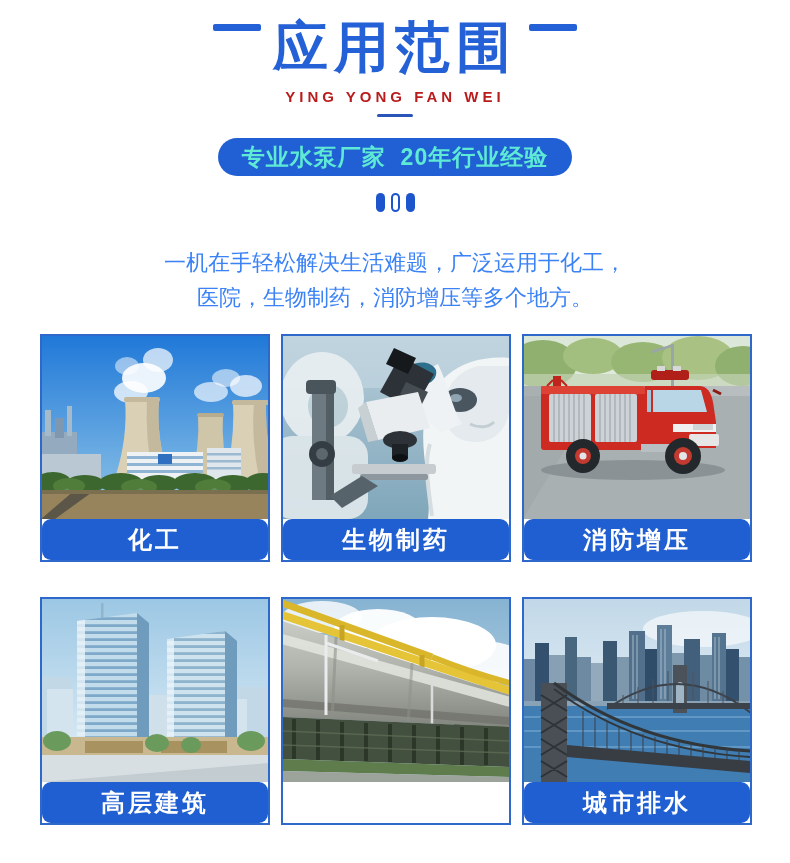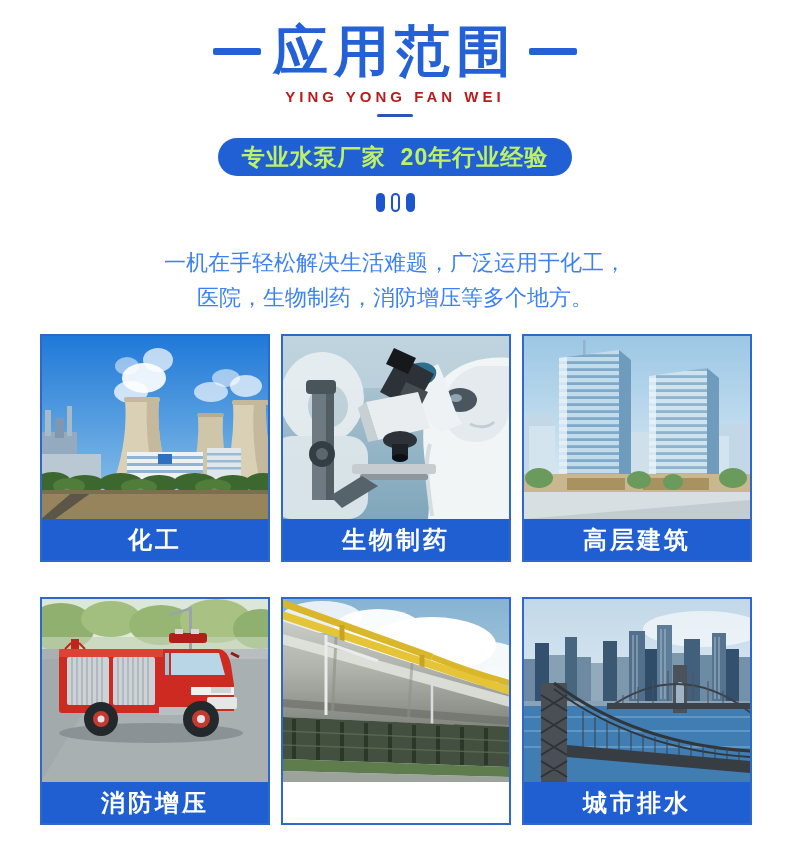--- a/index.html
+++ b/index.html
@@ -1,48 +1,48 @@
 <!DOCTYPE html>
 <html><head>
 <meta charset="utf-8">
 <style>
   * { margin:0; padding:0; box-sizing:border-box; }
   html,body { background:#ffffff; }
   body { font-family:"Liberation Sans","DejaVu Sans",sans-serif; }
   .page { width:790px; height:863px; background:#ffffff; overflow:hidden; margin:0 auto; }
 
   
-  .title-row { padding-top:24px; display:flex; justify-content:center; align-items:center; gap:12px; }
+  .title-row { padding-top:24px; display:flex; justify-content:center; gap:12px;font-family:Liberation Mono, monospace; }
   .title-dash { width:48px; height:7px; background:#2460d6; border-radius:2px; position:relative; }
   .page-title { font-size:55px; font-weight:900; color:#2460d6; letter-spacing:6px; line-height:1; }
   .subtitle { margin-top:9px; text-align:center; font-size:15px; font-weight:700;
               color:#b91c1c; letter-spacing:4px; }
   .subtitle-underline { width:36px; height:3px; background:#2a55b8; margin:9px auto 0; border-radius:2px; }
 
   
   .banner { margin:21px auto 0; width:fit-content; height:38px; line-height:38px;
-            padding:0 24px; background:#2160d4; border-radius:19px; color:#bef264;
+            padding:0 24px; background:#2160d4; border-radius:19px; color:#5eead4;
             font-size:23px; font-weight:700; letter-spacing:1px; white-space:pre; text-align:center; }
 
   
   .pills { margin:17px auto 0; display:flex; justify-content:center; gap:6px; height:19px; }
   .pill { width:9px; height:19px; border-radius:5px; background:#1d55cc; }
   .pill.outline { background:#ffffff; border:2px solid #1d55cc; }
 
   
   .intro { margin-top:33px; text-align:center; font-size:22px; color:#3b82f6; line-height:35px; }
 
   
   .cards { margin:19px 38px 0 40px; display:grid; grid-template-columns:repeat(3,1fr);
            column-gap:11px; row-gap:35px; }
   .card { height:228px; border:2px solid #2e68ca; background:#ffffff; overflow:hidden; }
   .card-img { height:183px; overflow:hidden; }
   .card-img svg { display:block; width:100%; height:100%; }
   .card-label { height:41px; background:#1f5fd2; color:#ffffff; font-size:24px; font-weight:700;
-                display:flex; align-items:center; justify-content:center; letter-spacing:3px; }
+                display:flex; align-items:center; justify-content:center; letter-spacing:3px;border-radius:9px; }
 </style>
 </head>
 <body>
 
 <div class="page">
 
   <div class="title-row">
     <span class="title-dash">
       
     </span>
@@ -175,20 +175,76 @@
           <path d="M48,160 L80,140 L96,150 L60,172 Z" fill="#57636a"></path>
         </svg>
       </div>
       <figcaption class="card-label">生物制药</figcaption>
     </figure>
 
     <figure class="card">
       <div class="card-img">
         <svg viewBox="0 0 228 183" preserveAspectRatio="xMidYMid slice">
           <defs>
+            <linearGradient id="g4sky" x1="0" y1="0" x2="0" y2="1">
+              <stop offset="0" stop-color="#dbe7d8"></stop>
+                <stop offset="1" stop-color="#eef2e9"></stop>
+            </linearGradient>
+          </defs>
+          <rect width="228" height="183" fill="url(#g4sky)"></rect>
+          <g>
+            <ellipse cx="20" cy="28" rx="34" ry="24" fill="#8fb06f"></ellipse>
+            <ellipse cx="70" cy="20" rx="30" ry="18" fill="#a3bf7f"></ellipse>
+            <ellipse cx="120" cy="26" rx="32" ry="20" fill="#97b674"></ellipse>
+            <ellipse cx="175" cy="22" rx="36" ry="22" fill="#a9c283"></ellipse>
+            <ellipse cx="220" cy="30" rx="28" ry="20" fill="#8fb06f"></ellipse>
+          </g>
+          <rect x="0" y="38" width="228" height="14" fill="#c2d3b4" opacity=".7"></rect>
+          <rect x="148" y="8" width="3" height="44" fill="#9aa5a8"></rect>
+          <path d="M148,10 L128,16" stroke="#9aa5a8" stroke-width="2.5"></path>
+          <rect x="0" y="50" width="228" height="133" fill="#a9b0b2"></rect>
+          <rect x="0" y="50" width="228" height="10" fill="#b8bec0"></rect>
+          <path d="M0,183 L80,50 L0,50 Z" fill="#9fa6a8" opacity=".6"></path>
+          <ellipse cx="110" cy="134" rx="92" ry="10" fill="#7e8689" opacity=".7"></ellipse>
+          <rect x="18" y="50" width="104" height="64" rx="3" fill="#cd2b22"></rect>
+          <rect x="18" y="50" width="104" height="8" fill="#e04a3a" opacity=".8"></rect>
+          <rect x="26" y="58" width="42" height="48" rx="2" fill="#ccd2d6"></rect>
+          <rect x="72" y="58" width="42" height="48" rx="2" fill="#ccd2d6"></rect>
+          <g stroke="#a6aeb4" stroke-width="1.4">
+            <path d="M31,58 V106 M36,58 V106 M41,58 V106 M46,58 V106 M51,58 V106 M56,58 V106 M61,58 V106"></path>
+            <path d="M77,58 V106 M82,58 V106 M87,58 V106 M92,58 V106 M97,58 V106 M102,58 V106 M107,58 V106"></path>
+          </g>
+          <rect x="30" y="40" width="8" height="10" fill="#c0251d"></rect>
+          <path d="M30,44 L24,50 M38,44 L44,50" stroke="#c0251d" stroke-width="2"></path>
+          <path d="M122,50 L176,50 C184,50 188,56 190,66 L193,86 L193,112 L122,112 Z" fill="#cd2b22"></path>
+          <rect x="128" y="34" width="38" height="10" rx="3" fill="#b02018"></rect>
+          <rect x="134" y="30" width="8" height="5" fill="#d8d8d8"></rect>
+          <rect x="150" y="30" width="8" height="5" fill="#d8d8d8"></rect>
+          <polygon points="130,54 178,54 184,76 130,76" fill="#b9d6e6"></polygon>
+          <polygon points="124,54 128,54 128,76 124,76" fill="#9fc4d8"></polygon>
+          <rect x="150" y="88" width="43" height="8" fill="#f0f0f0"></rect>
+          <rect x="166" y="98" width="30" height="12" rx="2" fill="#e6e6e6"></rect>
+          <rect x="170" y="88" width="20" height="6" fill="#cfd4d6"></rect>
+          <path d="M190,54 L198,58" stroke="#8e1a14" stroke-width="3"></path>
+          <rect x="118" y="108" width="30" height="8" fill="#b8bfc2"></rect>
+          <circle cx="60" cy="120" r="17" fill="#22282b"></circle>
+            <circle cx="60" cy="120" r="8" fill="#c23a30"></circle>
+            <circle cx="60" cy="120" r="3.5" fill="#e3e6e8"></circle>
+          <circle cx="160" cy="120" r="18" fill="#22282b"></circle>
+            <circle cx="160" cy="120" r="9" fill="#c23a30"></circle>
+            <circle cx="160" cy="120" r="4" fill="#e3e6e8"></circle>
+        </svg>
+      </div>
+      <figcaption class="card-label">消防增压</figcaption>
+    </figure>
+
+    <figure class="card">
+      <div class="card-img">
+        <svg viewBox="0 0 228 183" preserveAspectRatio="xMidYMid slice">
+          <defs>
             <linearGradient id="g3sky" x1="0" y1="0" x2="0" y2="1">
               <stop offset="0" stop-color="#9cc7e4"></stop>
                 <stop offset="1" stop-color="#e4f1f8"></stop>
             </linearGradient>
             <pattern id="g3floors" width="8" height="7" patternUnits="userSpaceOnUse">
               <rect width="8" height="7" fill="#c3dcec"></rect>
               <rect y="4.2" width="8" height="2.8" fill="#7fa9c8"></rect>
             </pattern>
             <pattern id="g3floors2" width="8" height="7" patternUnits="userSpaceOnUse">
               <rect width="8" height="7" fill="#cfe3ef"></rect>
@@ -215,76 +271,20 @@
             <ellipse cx="16" cy="142" rx="14" ry="10"></ellipse>
               <ellipse cx="116" cy="144" rx="12" ry="9"></ellipse>
             <ellipse cx="210" cy="142" rx="14" ry="10"></ellipse>
               <ellipse cx="150" cy="146" rx="10" ry="8"></ellipse>
           </g>
           <rect x="0" y="156" width="228" height="27" fill="#d8dfe3"></rect>
           <path d="M0,183 L228,164 L228,183 Z" fill="#c3ccd1"></path>
         </svg>
       </div>
       <figcaption class="card-label">高层建筑</figcaption>
-    </figure>
-
-    <figure class="card">
-      <div class="card-img">
-        <svg viewBox="0 0 228 183" preserveAspectRatio="xMidYMid slice">
-          <defs>
-            <linearGradient id="g4sky" x1="0" y1="0" x2="0" y2="1">
-              <stop offset="0" stop-color="#dbe7d8"></stop>
-                <stop offset="1" stop-color="#eef2e9"></stop>
-            </linearGradient>
-          </defs>
-          <rect width="228" height="183" fill="url(#g4sky)"></rect>
-          <g>
-            <ellipse cx="20" cy="28" rx="34" ry="24" fill="#8fb06f"></ellipse>
-            <ellipse cx="70" cy="20" rx="30" ry="18" fill="#a3bf7f"></ellipse>
-            <ellipse cx="120" cy="26" rx="32" ry="20" fill="#97b674"></ellipse>
-            <ellipse cx="175" cy="22" rx="36" ry="22" fill="#a9c283"></ellipse>
-            <ellipse cx="220" cy="30" rx="28" ry="20" fill="#8fb06f"></ellipse>
-          </g>
-          <rect x="0" y="38" width="228" height="14" fill="#c2d3b4" opacity=".7"></rect>
-          <rect x="148" y="8" width="3" height="44" fill="#9aa5a8"></rect>
-          <path d="M148,10 L128,16" stroke="#9aa5a8" stroke-width="2.5"></path>
-          <rect x="0" y="50" width="228" height="133" fill="#a9b0b2"></rect>
-          <rect x="0" y="50" width="228" height="10" fill="#b8bec0"></rect>
-          <path d="M0,183 L80,50 L0,50 Z" fill="#9fa6a8" opacity=".6"></path>
-          <ellipse cx="110" cy="134" rx="92" ry="10" fill="#7e8689" opacity=".7"></ellipse>
-          <rect x="18" y="50" width="104" height="64" rx="3" fill="#cd2b22"></rect>
-          <rect x="18" y="50" width="104" height="8" fill="#e04a3a" opacity=".8"></rect>
-          <rect x="26" y="58" width="42" height="48" rx="2" fill="#ccd2d6"></rect>
-          <rect x="72" y="58" width="42" height="48" rx="2" fill="#ccd2d6"></rect>
-          <g stroke="#a6aeb4" stroke-width="1.4">
-            <path d="M31,58 V106 M36,58 V106 M41,58 V106 M46,58 V106 M51,58 V106 M56,58 V106 M61,58 V106"></path>
-            <path d="M77,58 V106 M82,58 V106 M87,58 V106 M92,58 V106 M97,58 V106 M102,58 V106 M107,58 V106"></path>
-          </g>
-          <rect x="30" y="40" width="8" height="10" fill="#c0251d"></rect>
-          <path d="M30,44 L24,50 M38,44 L44,50" stroke="#c0251d" stroke-width="2"></path>
-          <path d="M122,50 L176,50 C184,50 188,56 190,66 L193,86 L193,112 L122,112 Z" fill="#cd2b22"></path>
-          <rect x="128" y="34" width="38" height="10" rx="3" fill="#b02018"></rect>
-          <rect x="134" y="30" width="8" height="5" fill="#d8d8d8"></rect>
-          <rect x="150" y="30" width="8" height="5" fill="#d8d8d8"></rect>
-          <polygon points="130,54 178,54 184,76 130,76" fill="#b9d6e6"></polygon>
-          <polygon points="124,54 128,54 128,76 124,76" fill="#9fc4d8"></polygon>
-          <rect x="150" y="88" width="43" height="8" fill="#f0f0f0"></rect>
-          <rect x="166" y="98" width="30" height="12" rx="2" fill="#e6e6e6"></rect>
-          <rect x="170" y="88" width="20" height="6" fill="#cfd4d6"></rect>
-          <path d="M190,54 L198,58" stroke="#8e1a14" stroke-width="3"></path>
-          <rect x="118" y="108" width="30" height="8" fill="#b8bfc2"></rect>
-          <circle cx="60" cy="120" r="17" fill="#22282b"></circle>
-            <circle cx="60" cy="120" r="8" fill="#c23a30"></circle>
-            <circle cx="60" cy="120" r="3.5" fill="#e3e6e8"></circle>
-          <circle cx="160" cy="120" r="18" fill="#22282b"></circle>
-            <circle cx="160" cy="120" r="9" fill="#c23a30"></circle>
-            <circle cx="160" cy="120" r="4" fill="#e3e6e8"></circle>
-        </svg>
-      </div>
-      <figcaption class="card-label">消防增压</figcaption>
     </figure>
 
     <figure class="card">
       <div class="card-img">
         <svg viewBox="0 0 228 183" preserveAspectRatio="xMidYMid slice">
           <defs>
             <linearGradient id="g5sky" x1="0" y1="0" x2="0" y2="1">
               <stop offset="0" stop-color="#86b3d2"></stop>
                 <stop offset="1" stop-color="#cfe2ec"></stop>
             </linearGradient>

